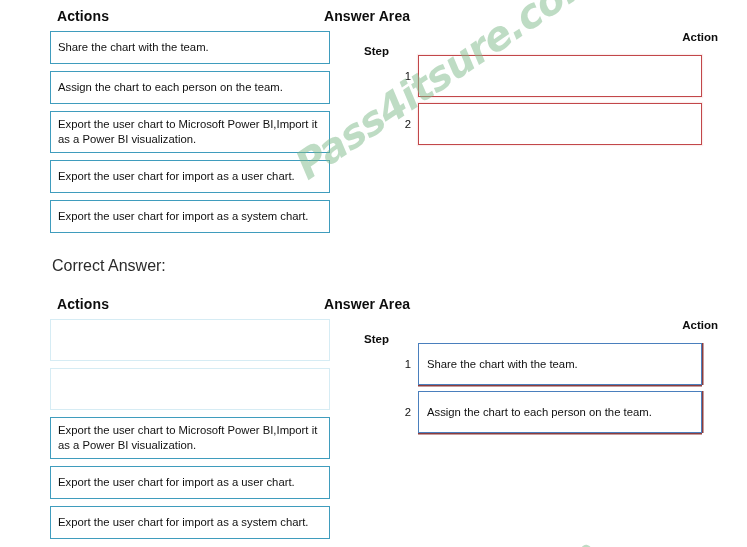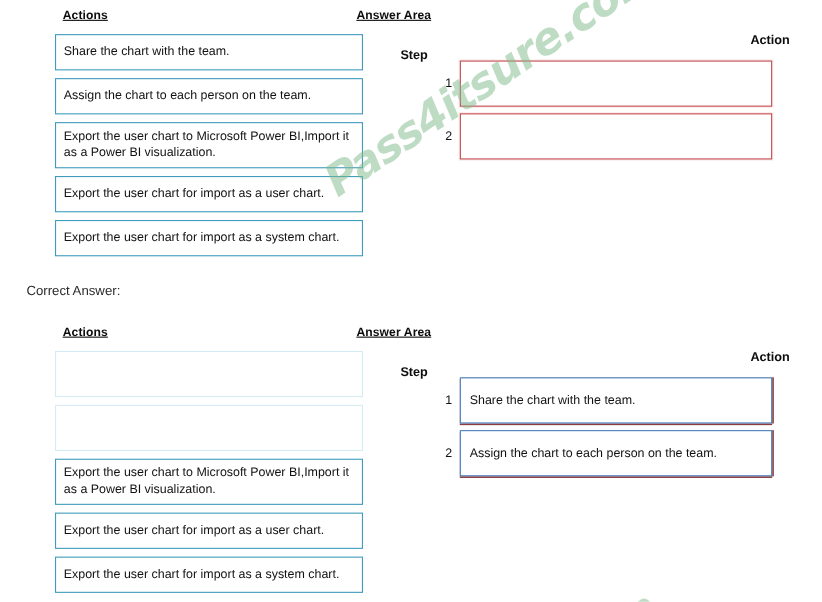--- a/index.html
+++ b/index.html
@@ -22,26 +22,25 @@
     position: absolute;
     left: 0;
     width: 747px;
   }
   #panel-question { top: 0; height: 250px; }
   #panel-answer   { top: 288px; height: 259px; }
 
   
   .col-head {
     position: absolute;
-    font-size: 11px;
+    font-size: 14px;
     font-weight: bold;
     color: #0d0d0d;
     letter-spacing: 0.1px;
     white-space: nowrap;
-    text-decoration: underline;
   }
   .head-actions { left: 57px; top: 8px; }
   .head-answer  { left: 324px; top: 8px; }
 
   
   .actions-col {
     position: absolute;
     left: 50px;
     top: 31px;
     width: 280px;
@@ -131,23 +130,23 @@
   }
   
   .ans-slot.filled {
     border: 1.6px solid #4a7fbd;
     box-shadow: 1.5px 0 0 0 #8b3d3f, 0 1.5px 0 0 #8b3d3f;
   }
 
   
   .correct-answer-label {
     position: absolute;
-    left: 24px;
+    left: 52px;
     top: 257px;
-    font-size: 12px;
+    font-size: 16px;
     font-weight: normal;
     color: #2b2b2b;
   }
 
   
   .watermark {
     position: absolute;
     font-family: "DejaVu Sans", sans-serif;
     font-weight: bold;
     font-style: italic;

